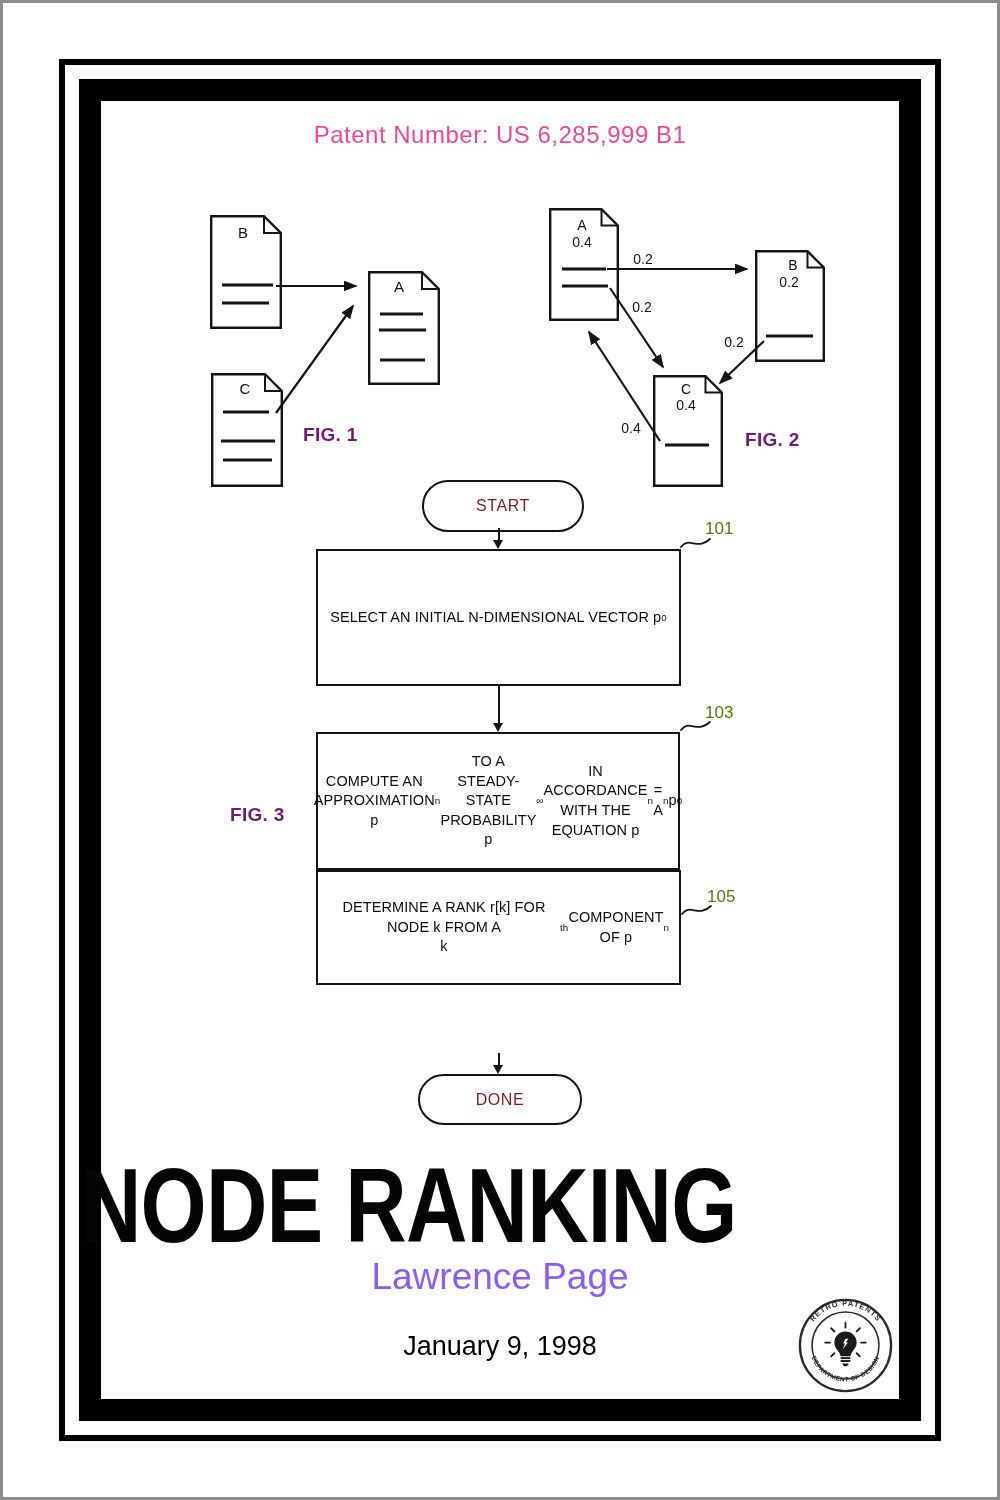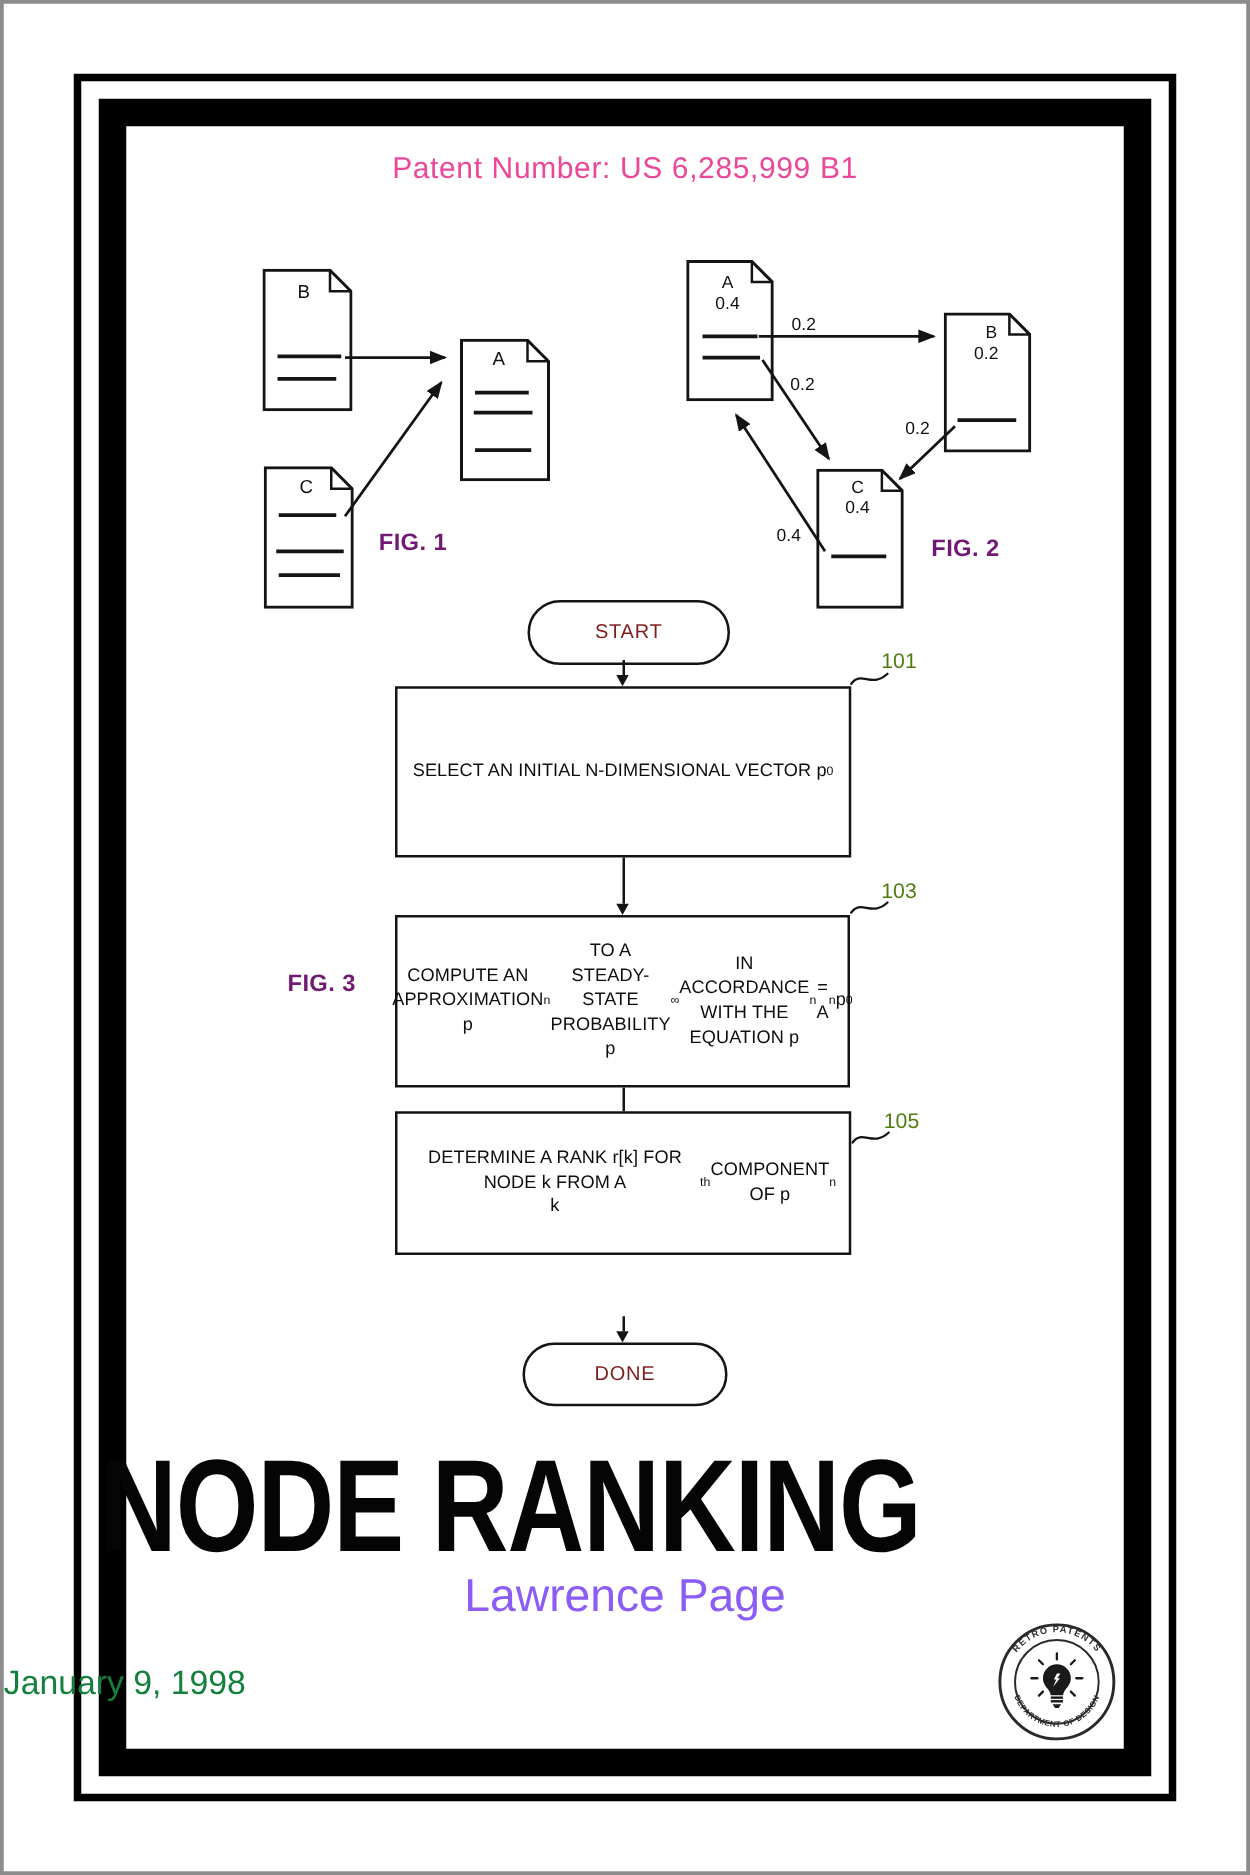--- a/index.html
+++ b/index.html
@@ -33,21 +33,21 @@
     border-left:5.5px solid transparent;border-right:5.5px solid transparent;border-top:9px solid #141414;
   }
   .ref-num{position:absolute;font-size:17px;color:#4d7c0f;}
   .squiggle{position:absolute;}
   .poster-title{position:absolute;left:0;right:0;top:1150px;text-align:left;line-height:1;}
   .poster-title span{
     display:inline-block;font-size:105px;font-weight:bold;letter-spacing:-1px;color:#050505;
     transform:scaleX(0.81);transform-origin:50% 50%;white-space:nowrap;
   }
   .inventor{position:absolute;left:0;right:0;top:1252px;text-align:center;font-size:37px;color:#8b5cf6;line-height:1.2;}
-  .patent-date{position:absolute;left:0;right:0;top:1326px;text-align:left;font-size:27px;color:#15803d;line-height:1.3;}
+  .patent-date{position:absolute;left:0;right:0;top:1326px;text-align:center;font-size:27px;color:#000000;line-height:1.3;}
   .stamp{position:absolute;left:794px;top:1294px;}
   .stamp text{font-family:"Liberation Sans",sans-serif;fill:#2a2a2a;font-weight:bold;}
 </style>
 </head>
 <body>
 
 <div class="poster">
   <div class="border-thin"></div>
   <div class="border-thick"></div>
 
@@ -157,25 +157,25 @@
   <div class="ref-num" style="left:702px;top:516px">101</div>
 
   <div class="flow-arrow" style="left:495px;top:683px;height:37px"></div>
 
   <div class="step-box" style="left:313px;top:729px;width:364px;height:138px">COMPUTE AN APPROXIMATION p<sub>n</sub> TO A<br>STEADY-STATE PROBABILITY p<sub>∞</sub> IN<br>ACCORDANCE WITH THE EQUATION p<sub>n</sub> = A<sup>n</sup>p<sub>0</sub></div>
   <svg class="squiggle" style="left:677px;top:714px" width="32" height="18" viewBox="0 0 32 18">
     <path d="M1,13 C9,2 17,17 30,5" fill="none" stroke="#141414" stroke-width="1.8" stroke-linecap="round"></path>
   </svg>
   <div class="ref-num" style="left:702px;top:700px">103</div>
 
-  <div class="fig-label" style="left:227px;top:774px">FIG. 3</div>
+  <div class="fig-label" style="left:227px;top:801px">FIG. 3</div>
 
   <div class="flow-arrow" style="left:495px;top:867px;height:37px"></div>
 
-  <div class="step-box" style="left:313px;top:886px;width:365px;height:115px">DETERMINE A RANK r[k] FOR NODE k FROM A<br>k<sup>th</sup> COMPONENT OF p<sub>n</sub></div>
+  <div class="step-box" style="left:313px;top:867px;width:365px;height:115px">DETERMINE A RANK r[k] FOR NODE k FROM A<br>k<sup>th</sup> COMPONENT OF p<sub>n</sub></div>
   <svg class="squiggle" style="left:678px;top:898px" width="32" height="18" viewBox="0 0 32 18">
     <path d="M1,13 C9,2 17,17 30,5" fill="none" stroke="#141414" stroke-width="1.8" stroke-linecap="round"></path>
   </svg>
   <div class="ref-num" style="left:704px;top:884px">105</div>
 
   <div class="flow-arrow" style="left:495px;top:1050px;height:12px"></div>
 
   <div class="oval" style="left:415px;top:1071px;width:160px;height:47px">DONE</div>
 
   <div class="poster-title"><span>NODE RANKING</span></div>

